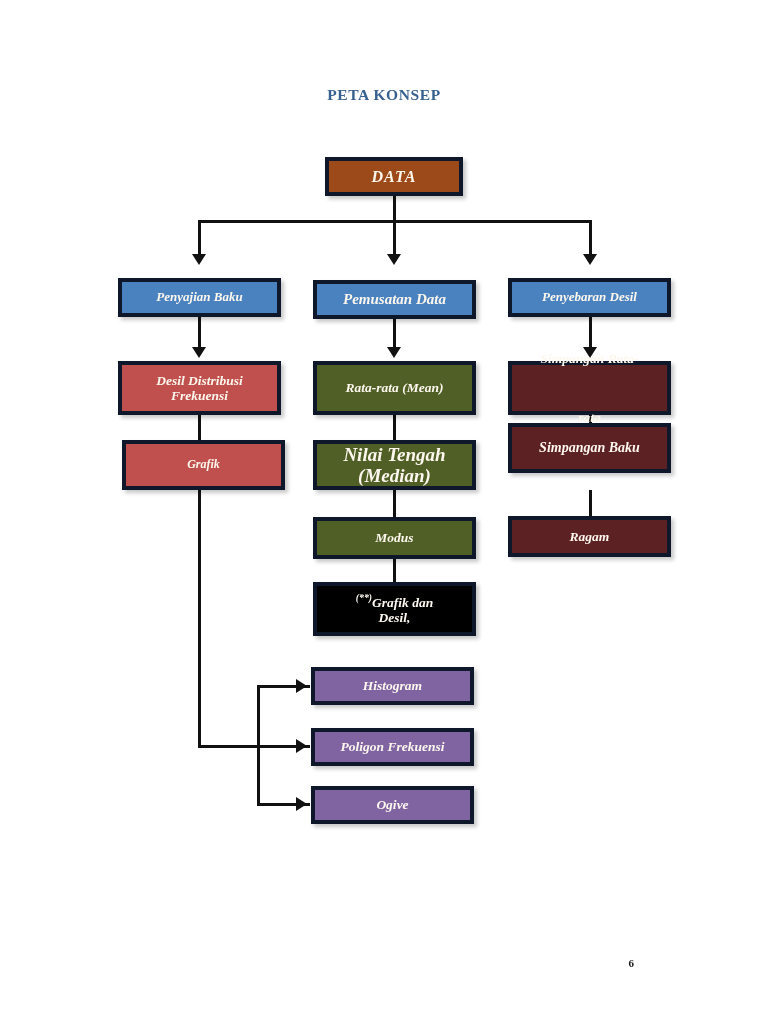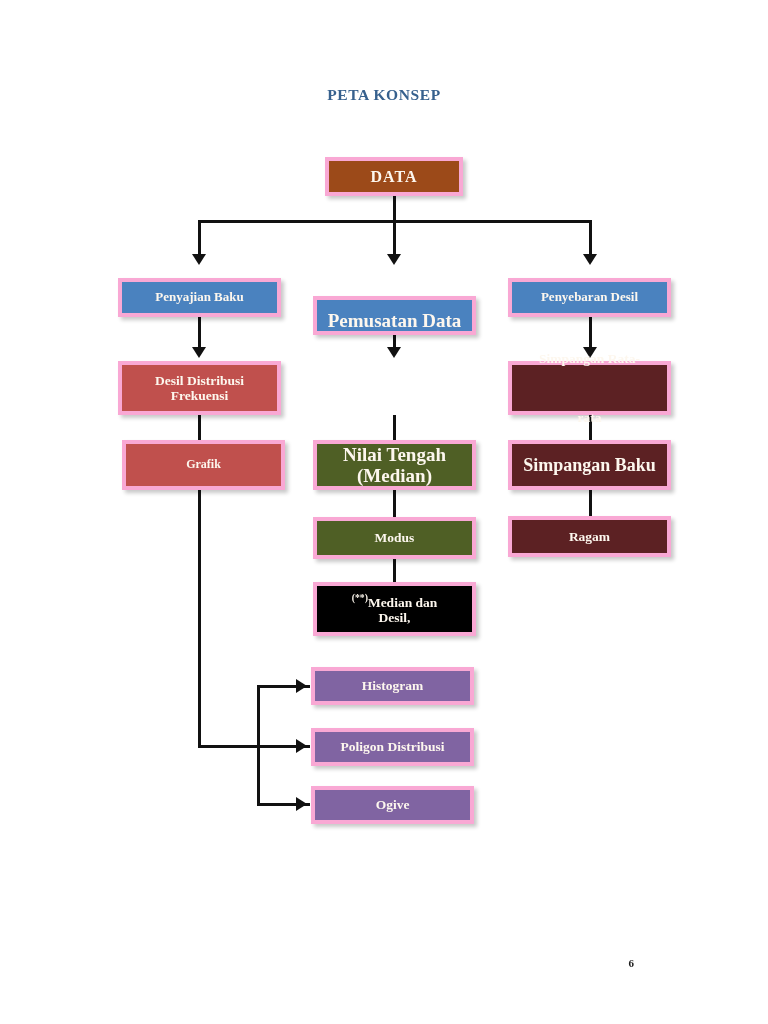--- a/index.html
+++ b/index.html
@@ -41,25 +41,26 @@
   .node {
     position: absolute;
     box-sizing: border-box;
     display: flex;
     align-items: center;
     justify-content: center;
     text-align: center;
     color: #fdf7ee;
     font-weight: bold;
     font-family: "Liberation Serif", "DejaVu Serif", serif;
-    border: 4px solid #f9a8d4;
+    border: 4px solid #0f172a;
     box-shadow: 3px 3px 4px rgba(0,0,0,0.22);
     line-height: 1.12;
     padding: 0 4px;
     z-index: 5;
+    font-style: italic;
   }
   .node .txt { display: block; width: 100%; }
 
   .n-data        { background: #9c4a19; }
   .n-blue        { background: #4a82bf; }
   .n-red         { background: #c0504d; }
   .n-green       { background: #4f5f25; }
   .n-maroon      { background: #5c2123; gap: 43px; }
   .n-black       { background: #000000; }
   .n-purple      { background: #8064a2; }
@@ -126,21 +127,21 @@
 
   <div class="line-v" style="left:393px; top:220px; height:36px;"></div>
   <div class="arrow-down" style="left:387px; top:254px;"></div>
 
   <div class="line-v" style="left:589px; top:220px; height:36px;"></div>
   <div class="arrow-down" style="left:583px; top:254px;"></div>
 
   <div class="node n-blue" style="left:118px; top:278px; width:163px; height:39px; font-size:13px;">
     <span class="txt">Penyajian Baku</span>
   </div>
-  <div class="node n-blue" style="left:313px; top:296px; width:163px; height:39px; font-size:19px;align-items:flex-end;">
+  <div class="node n-blue" style="left:313px; top:280px; width:163px; height:39px; font-size:15px;">
     <span class="txt">Pemusatan Data</span>
   </div>
   <div class="node n-blue" style="left:508px; top:278px; width:163px; height:39px; font-size:13px;">
     <span class="txt">Penyebaran Desil</span>
   </div>
 
   <div class="line-v" style="left:198px; top:317px; height:32px;"></div>
   <div class="arrow-down" style="left:192px; top:347px;"></div>
 
   <div class="line-v" style="left:393px; top:317px; height:32px;"></div>
@@ -162,66 +163,69 @@
 
   <div class="line-v" style="left:198px; top:490px; height:258px;"></div>
   <div class="line-h" style="left:198px; top:745px; width:112px;"></div>
   <div class="line-v" style="left:257px; top:685px; height:121px;"></div>
   <div class="line-h" style="left:257px; top:685px; width:53px;"></div>
   <div class="line-h" style="left:257px; top:803px; width:53px;"></div>
   <div class="arrow-right" style="left:296px; top:679px;"></div>
   <div class="arrow-right" style="left:296px; top:739px;"></div>
   <div class="arrow-right" style="left:296px; top:797px;"></div>
 
+  <div class="node n-green" style="left:313px; top:361px; width:163px; height:54px; font-size:13.5px;">
+    <span class="txt">Rata-rata (Mean)</span>
+  </div>
 
   <div class="line-v" style="left:393px; top:415px; height:25px;"></div>
 
   <div class="node n-green" style="left:313px; top:440px; width:163px; height:50px; font-size:19px; flex-direction:column;">
     <span>Nilai Tengah</span>
     <span>(Median)</span>
   </div>
 
   <div class="line-v" style="left:393px; top:490px; height:27px;"></div>
 
   <div class="node n-green" style="left:313px; top:517px; width:163px; height:42px; font-size:13.5px;">
     <span class="txt">Modus</span>
   </div>
 
   <div class="line-v" style="left:393px; top:559px; height:23px;"></div>
 
   <div class="node n-black" style="left:313px; top:582px; width:163px; height:54px; font-size:13.5px; flex-direction:column;">
     <span>
-      <span class="sup">(**)</span><span>Median dan</span>
+      <span class="sup">(**)</span><span>Grafik dan</span>
     </span>
     <span>Desil,</span>
   </div>
 
   <div class="node n-maroon" style="left:508px; top:361px; width:163px; height:54px; font-size:13.5px; flex-direction:column;">
     <span>Simpangan Rata-</span>
     <span>rata</span>
   </div>
 
   <div class="line-v" style="left:589px; top:415px; height:25px;"></div>
 
-  <div class="node n-maroon" style="left:508px; top:440px; width:163px; height:50px; font-size:18px;">
+  <div class="node n-maroon" style="left:508px; top:423px; width:163px; height:50px; font-size:14px;">
     <span class="txt">Simpangan Baku</span>
   </div>
 
   <div class="line-v" style="left:589px; top:490px; height:26px;"></div>
 
   <div class="node n-maroon" style="left:508px; top:516px; width:163px; height:41px; font-size:13.5px;">
     <span class="txt">Ragam</span>
   </div>
 
   <div class="node n-purple" style="left:311px; top:667px; width:163px; height:38px; font-size:13.5px;">
     <span class="txt">Histogram</span>
   </div>
 
   <div class="node n-purple" style="left:311px; top:728px; width:163px; height:38px; font-size:13.5px;">
-    <span class="txt">Poligon Distribusi</span>
+    <span class="txt">Poligon Frekuensi</span>
   </div>
 
   <div class="node n-purple" style="left:311px; top:786px; width:163px; height:38px; font-size:13.5px;">
     <span class="txt">Ogive</span>
   </div>
 
   <div class="page-number">6</div>
 
 </div>
 

